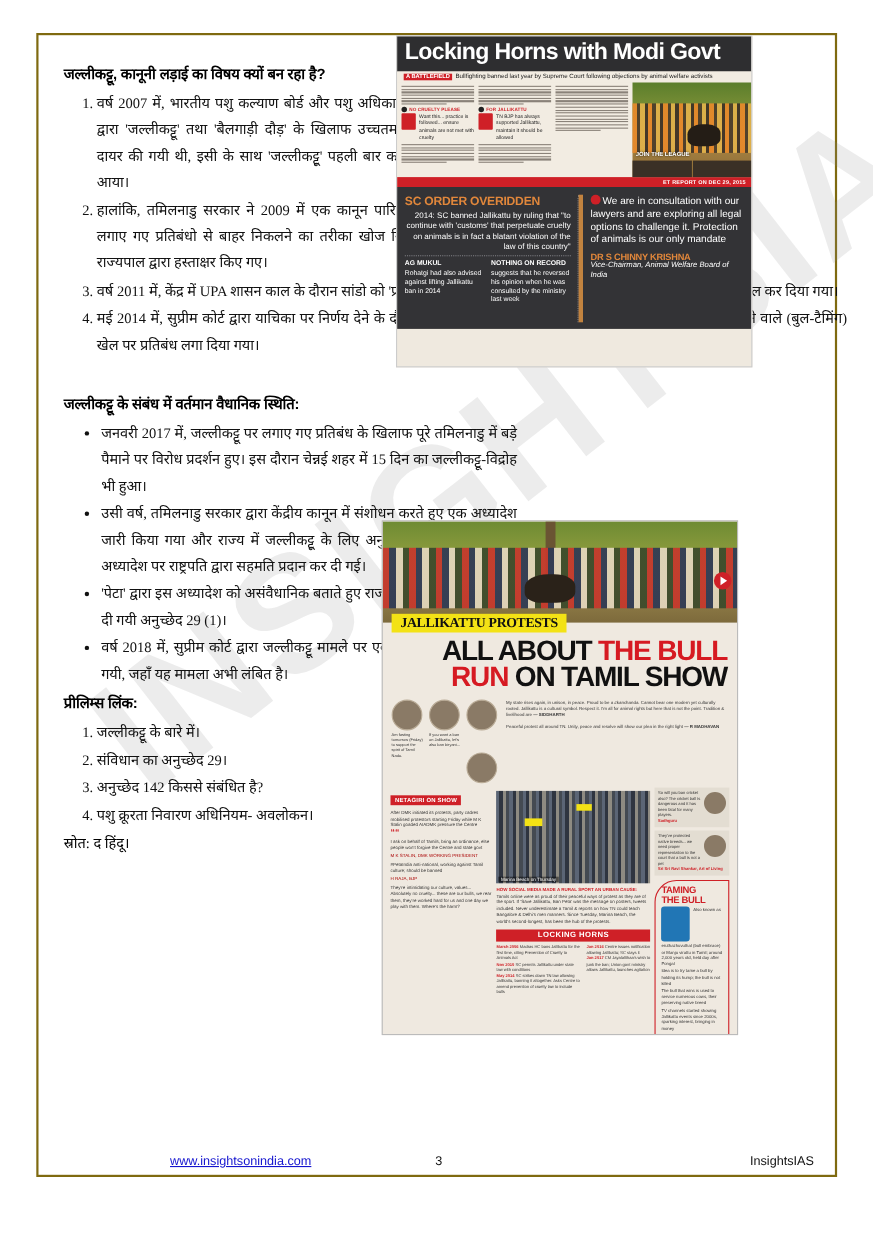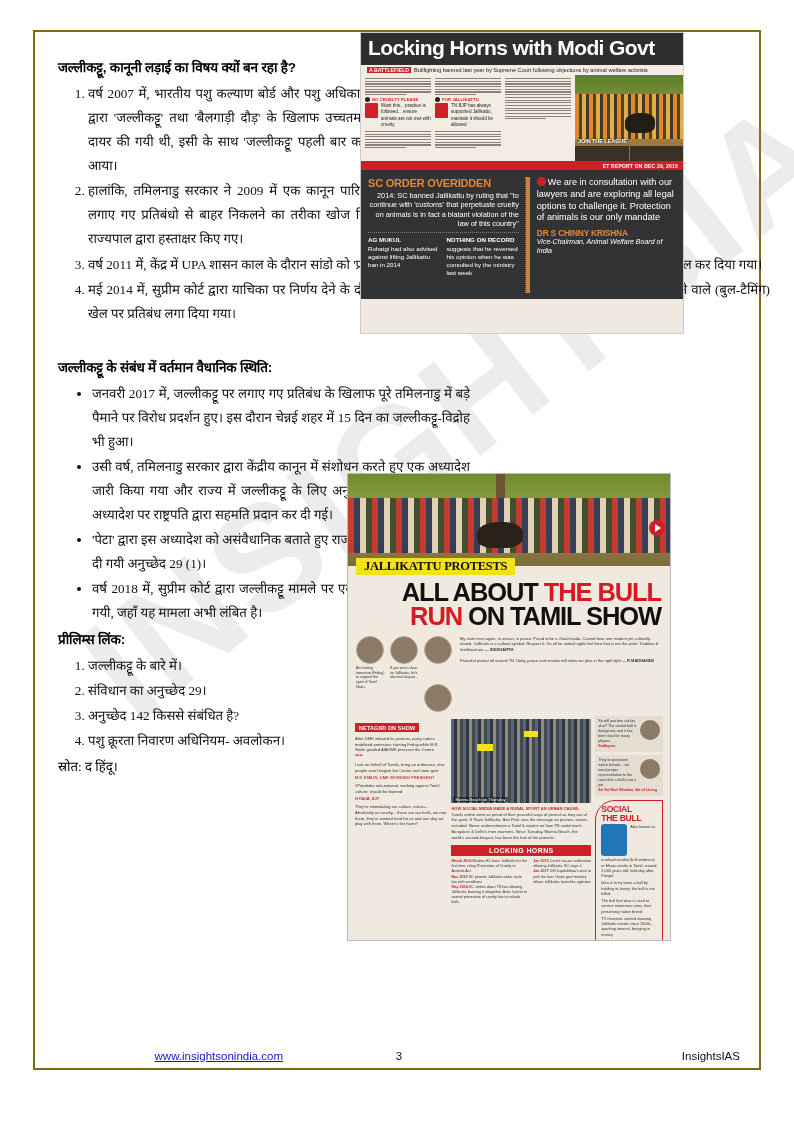--- a/index.html
+++ b/index.html
@@ -364,21 +364,21 @@
           <span>So will you ban cricket also? The cricket ball is dangerous and it has been fatal for many players.</span>
           <b style="color:#cf2027;display:block;">Sadhguru</b>
         </div>
         <div class="rbox" style="margin-top:3px;">
           <div class="av"></div>
           <span>They've protected native breeds... we need proper representation to the court that a bull is not a pet</span>
           <b style="color:#cf2027;display:block;">Sri Sri Ravi Shankar, Art of Living</b>
         </div>
         <div class="tamingbox">
           <h5>
-            <span>SOCIAL</span><br>
+            <span>TAMING</span><br>
             <span>THE BULL</span>
           </h5>
           <div class="bullbadge"></div>
           <p>Also known as eruthazhuvuthal (bull embrace) or Manju virattu in Tamil; around 2,000 years old, held day after Pongal</p>
           <p>Idea is to try tame a bull by holding its hump; the bull is not killed</p>
           <p>The bull that wins is used to service numerous cows, their preserving native breed</p>
           <p>TV channels started showing Jallikattu events since 2000s, sparking interest, bringing in money</p>
         </div>
       </div>
     </div>

